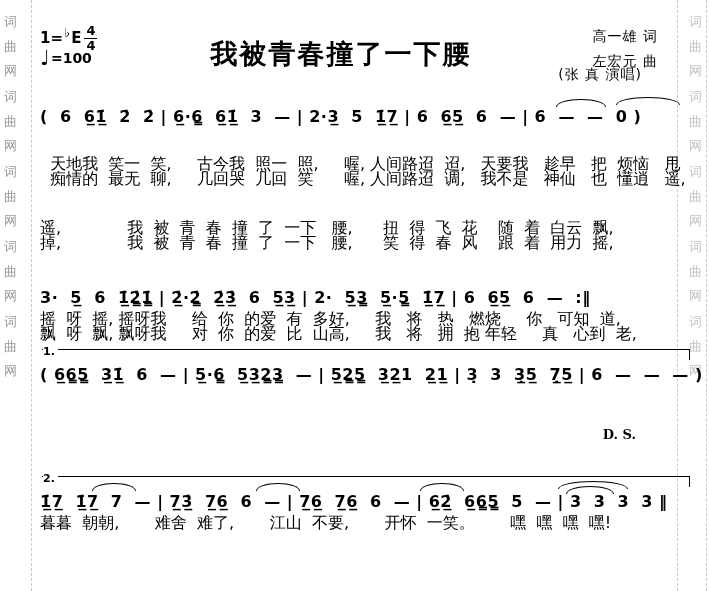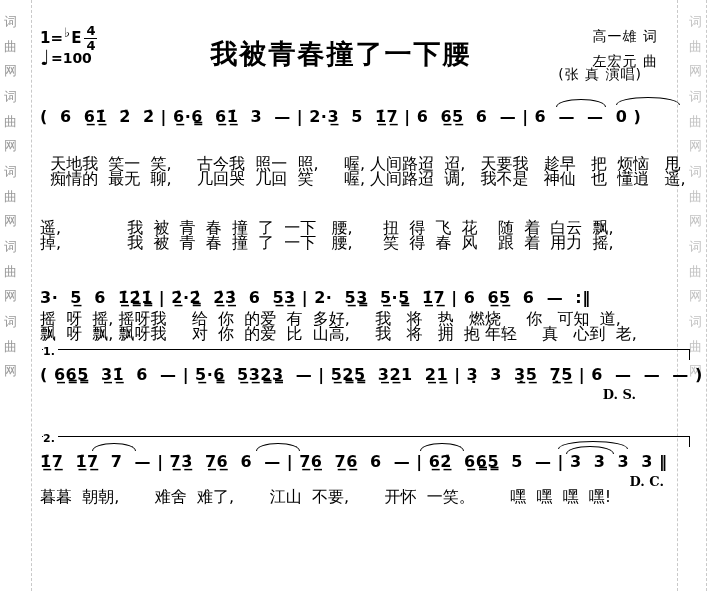--- a/index.html
+++ b/index.html
@@ -32,21 +32,21 @@
   .lyr{font-size:16px;line-height:15px;white-space:pre;}
   .l1{margin-top:8px}
   .l2{margin-top:26px}
   .l3{margin-top:34px}
   .l4{margin-top:35px}
   .l5{margin-top:8px}
   .l6{margin-top:34px}
   .volta{position:relative;height:10px;border-top:1px solid #000;border-right:1px solid #000;margin:0 -18px 2px 2px;}
   .volta-label{position:absolute;left:1px;top:-4px;background:#fff;font-size:11px;font-weight:700;line-height:11px;padding-right:3px;}
   .mark{font-size:13px;font-weight:700;text-align:right;line-height:14px;font-family:"DejaVu Serif",serif;}
-  .mark-ds{padding-right:36px;}
+  .mark-ds{padding-right:36px;margin-top:40px;}
   .mark-dc{padding-right:8px;}
   .arc{position:absolute;height:7px;border:1px solid #000;border-bottom:none;
        border-radius:50% 50% 0 0 / 100% 100% 0 0;background:transparent;}
 </style>
 </head>
 <body>
 
 <div class="page">
 
   <div class="wm wm-left">词曲网词曲网词曲网词曲网词曲网</div>
@@ -120,18 +120,17 @@
         <span class="volta-label">2.</span>
       </div>
       <div class="noteswrap">
         <i class="arc" style="left:52px;top:-6px;width:42px;"></i>
         <i class="arc" style="left:216px;top:-6px;width:42px;"></i>
         <i class="arc" style="left:380px;top:-6px;width:42px;"></i>
         <i class="arc" style="left:518px;top:-8px;width:68px;"></i>
         <i class="arc" style="left:526px;top:-3px;width:46px;"></i>
         <div class="notes">1̲̇7̲  1̲̇7̲  7  — | 7̲3̲̇  7̲6̲  6  — | 7̲6̲  7̲6̲  6  — | 6̲2̲̇  6̲6̳5̳  5  — | 3  3  3  3 ‖</div>
       </div>
-      <div class="mark mark-dc">D. C.</div>
       <div class="lyr">暮暮  朝朝,       难舍  难了,       江山  不要,       开怀  一笑。       嘿  嘿  嘿  嘿!</div>
     </div>
 
   </div>
 </div>
 
 </body></html>

